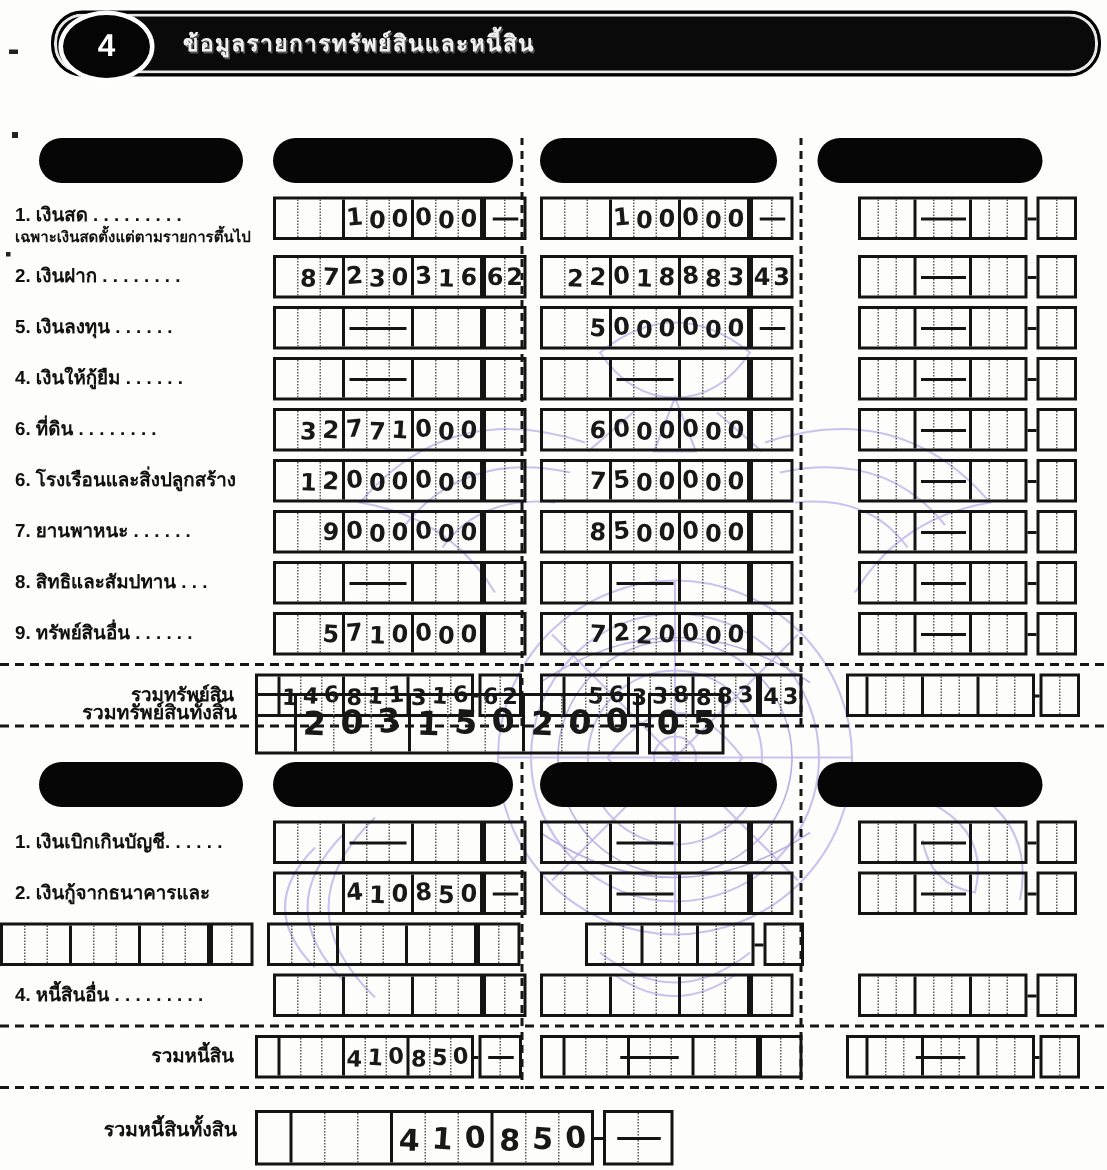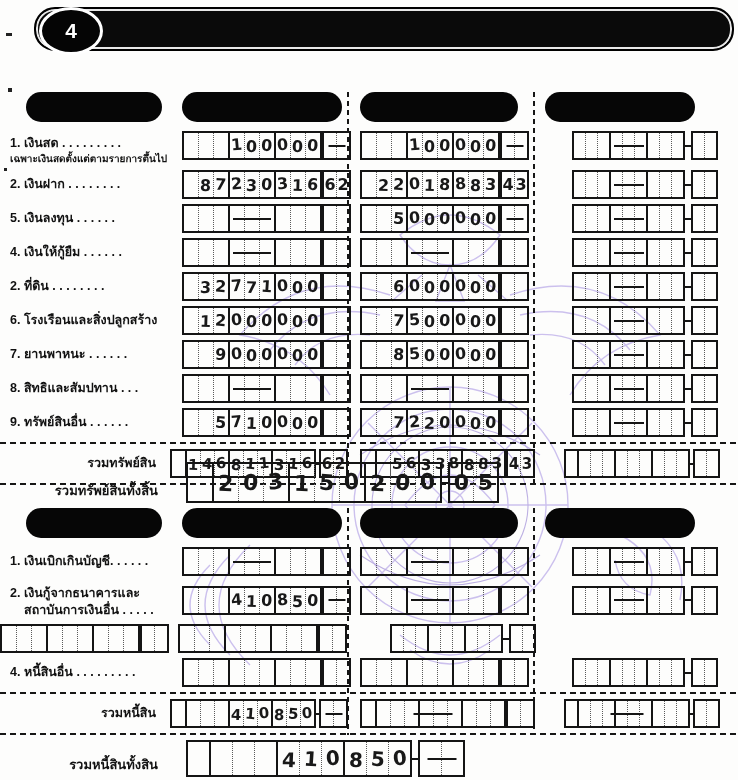--- a/index.html
+++ b/index.html
@@ -32,21 +32,21 @@
   .c-lab{width:182px;padding-left:10px;box-sizing:border-box;font-size:12.5px;font-weight:700;line-height:25px;}
   .l2{line-height:17px;margin-top:-4px;padding-left:14px;}
   .note{font-size:10px;font-weight:700;line-height:13px;margin-top:-4px;}
   .c-v1{width:166px;}
   .c-v2{width:176px;padding-left:12px;box-sizing:border-box;}
   .c-v3{width:196px;padding-left:48px;box-sizing:border-box;}
   .trow .c-lab{width:170px;text-align:right;padding-right:14px;padding-left:0;}
   .c-v1t{width:178px;}
   .c-v2t{width:176px;padding-left:12px;box-sizing:border-box;}
   .c-v3t{width:196px;padding-left:40px;box-sizing:border-box;}
-  .grow{display:flex;align-items:flex-end;gap:16px;}
+  .grow{display:flex;align-items:flex-start;}
   .grow .c-lab{width:170px;text-align:right;padding-right:12px;padding-left:0;font-size:13px;}
   
   .orow{display:flex;margin-bottom:9px;position:relative;z-index:2;}
   .oval{height:30px;border-radius:16px;background:#060606;}
   .ov-lab{margin-left:26px;width:136px;}
   .ov-1{width:160px;}
   .ov-2{width:158px;}
   .ov-3{width:150px;}
   
   .amtbox{display:flex;align-items:center;}
@@ -93,20 +93,21 @@
   </svg>
 
   <div class="speck" style="left:6px;top:33px;width:6px;height:3px;"></div>
   <div class="speck" style="left:8px;top:88px;width:4px;height:4px;"></div>
   <div class="speck" style="left:4px;top:168px;width:3px;height:3px;"></div>
 
   <div class="banner">
     <div class="badge">
       <span>4</span>
     </div>
+    <span class="banner-title">ข้อมูลรายการทรัพย์สินและหนี้สิน</span>
   </div>
 
   <div class="section" id="sec-assets">
     <div class="vdiv" style="left:347px;"></div>
     <div class="vdiv" style="left:533px;"></div>
     <div class="orow">
       <div class="c-lab" style="padding-left:0;">
           <div class="oval ov-lab"></div>
         </div>
       <div class="c-v1">
@@ -464,21 +465,21 @@
               <div class="conn"></div>
               <div class="satbox" style="height: 25px;">
                 <div class="cell dt" style="width: 11px;"></div>
                 <div class="cell" style="width: 11px;"></div>
               </div>
             </div>
           </div>
         </div>
         <div class="row">
           <div class="c-lab">
-            <div class="l1">2. ที่ดิน  . . . . . . . .</div>
+            <div class="l1">6. ที่ดิน  . . . . . . . .</div>
           </div>
           <div class="c-v1">
             <div class="amtbox">
               <div class="mainbox" style="height: 25px;">
                 <div class="cell dt" style="width: 14px;"></div>
                 <div class="cell dt" style="width: 14px;">
                   <span class="digit" style="font-size: 16px;">3</span>
                 </div>
                 <div class="cell sp" style="width: 14px;">
                   <span class="digit" style="font-size: 16px;">2</span>
@@ -1159,21 +1160,20 @@
               <div class="satbox" style="height: 25px;">
                 <div class="cell dt" style="width: 11px;"></div>
                 <div class="cell" style="width: 11px;"></div>
               </div>
             </div>
           </div>
         </div>
         <div class="row">
           <div class="c-lab">
             <div class="l1">2. เงินกู้จากธนาคารและ</div>
-            <div class="l2">สถาบันการเงินอื่น  . . . . .</div>
           </div>
           <div class="c-v1">
             <div class="amtbox">
               <div class="mainbox" style="height: 25px;">
                 <div class="cell dt" style="width: 14px;"></div>
                 <div class="cell dt" style="width: 14px;"></div>
                 <div class="cell sp" style="width: 14px;"></div>
                 <div class="cell dt" style="width: 14px;">
                   <span class="digit" style="font-size: 16px;">4</span>
                 </div>

